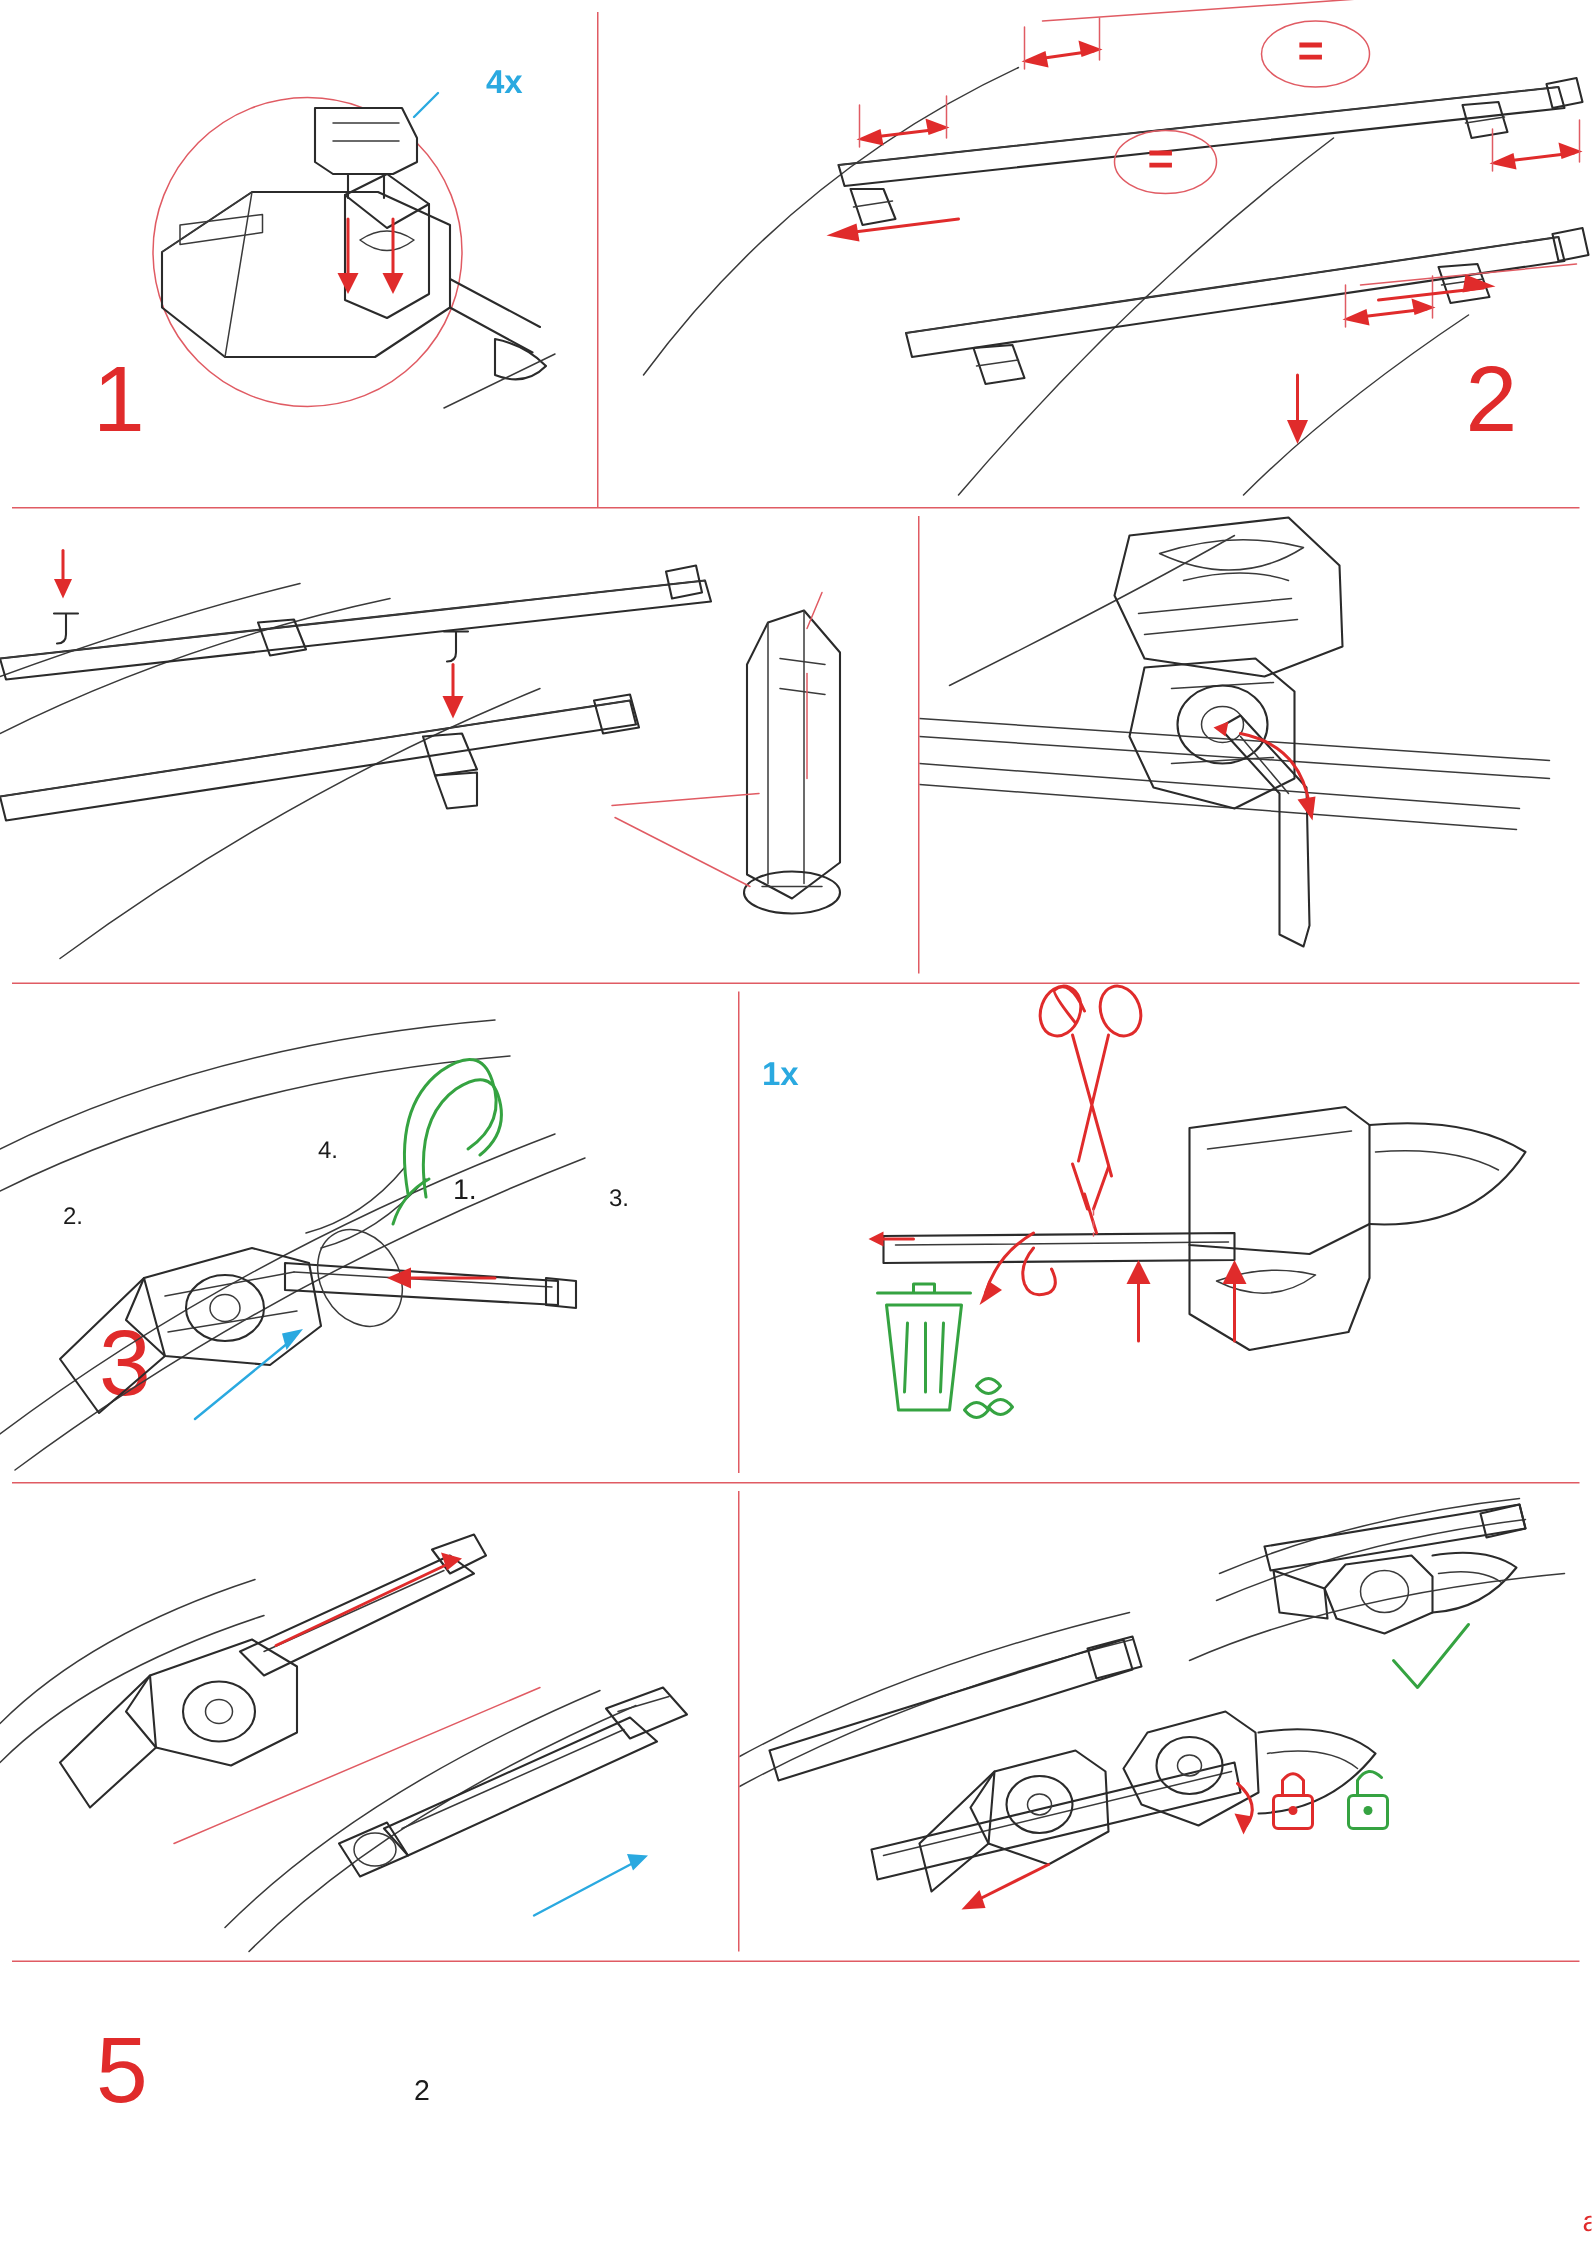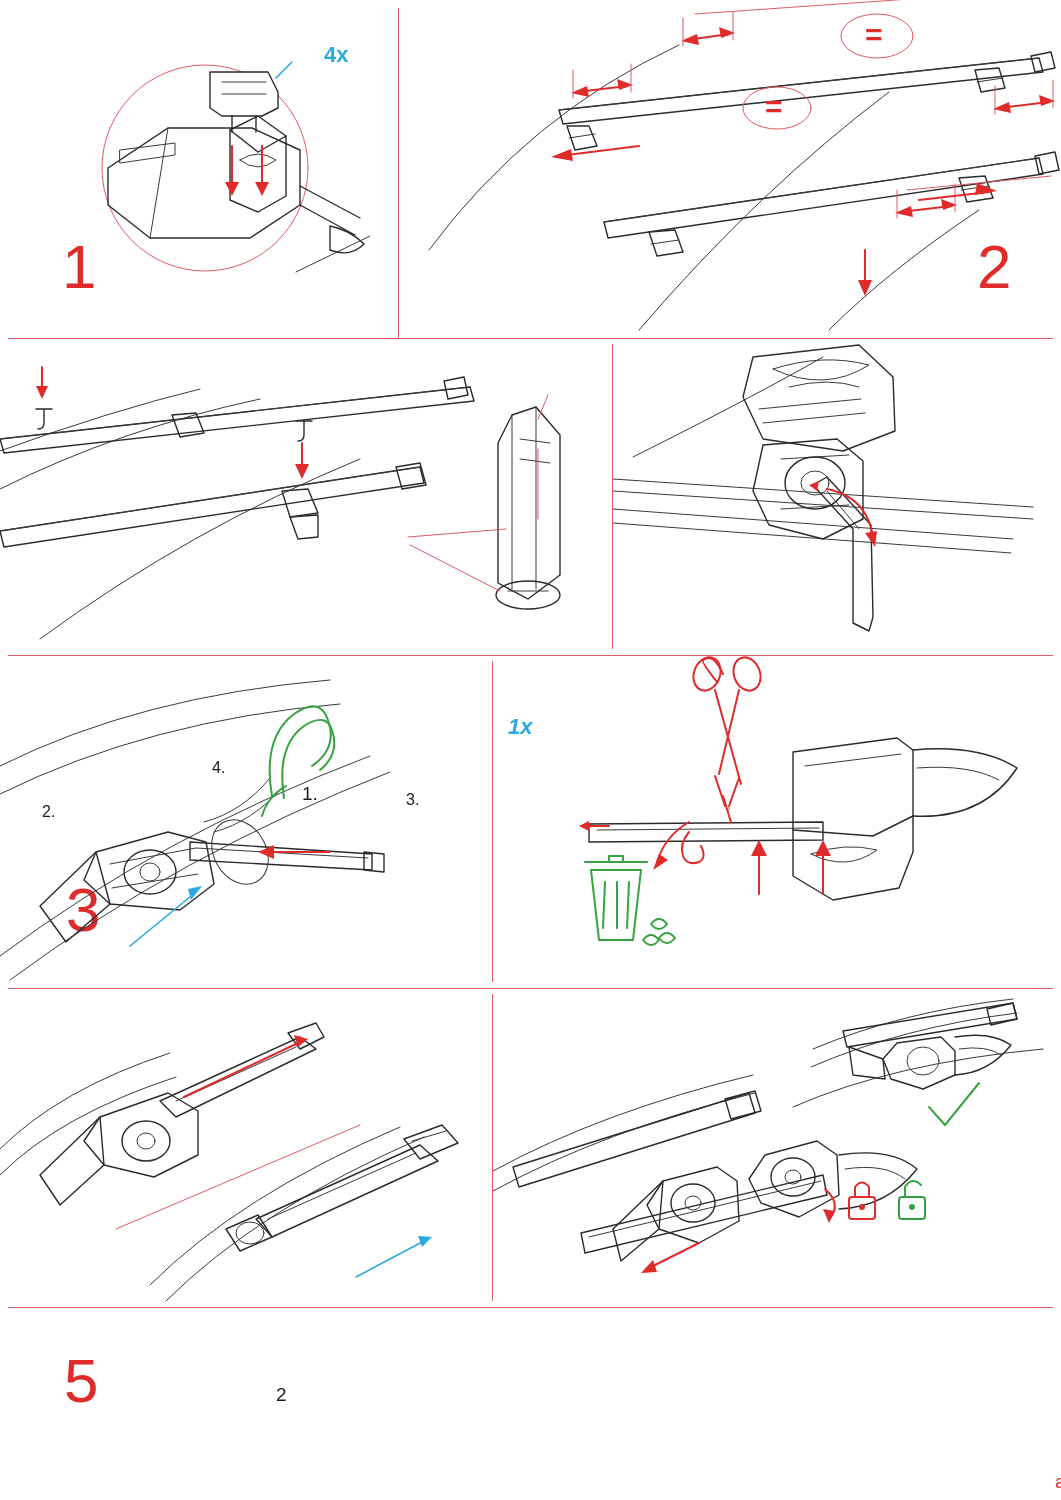--- a/index.html
+++ b/index.html
@@ -231,21 +231,21 @@
         <path class="redfill" d="M42 60 l-6 -13 l12 0 Z"></path>
       <path class="ink" d="M36 70 L52 70 M44 70 L44 84 q0 6 -6 6"></path>
       <path class="red" d="M302 104 L302 130"></path>
         <path class="redfill" d="M302 140 l-7 -15 l14 0 Z"></path>
       <path class="ink" d="M296 82 L312 82 M304 82 L304 96 q0 6 -6 6"></path>
     </svg>
     <div class="redtxt" style="left:302px;top:444px;color:#1b1b1b;">1.</div>
     <div class="bluetxt" style="left:42px;top:464px;color:#1b1b1b;">2.</div>
     <div class="bluetxt" style="left:406px;top:452px;color:#1b1b1b;">3.</div>
     <div class="bluetxt" style="left:212px;top:420px;color:#1b1b1b;">4.</div>
-    <div class="callout" style="left:508px;top:375px;font-style:italic;">1x</div>
+    <div class="callout" style="left:508px;top:364px;">1x</div>
     <div class="step-num" style="left:66px;top:540px;">3</div>
   </div>
 
   <div class="panel" style="left:613px;top:339px;width:448px;height:316px;">
     <svg width="448" height="316" viewBox="0 0 448 316">
 
       <path class="ink-thin" d="M0 140 L420 168 M0 152 L420 180"></path>
       <path class="ink-thin" d="M0 170 L400 200 M0 184 L398 214"></path>
       <path class="ink-thin" d="M20 118 q120 -60 190 -100"></path>
 

